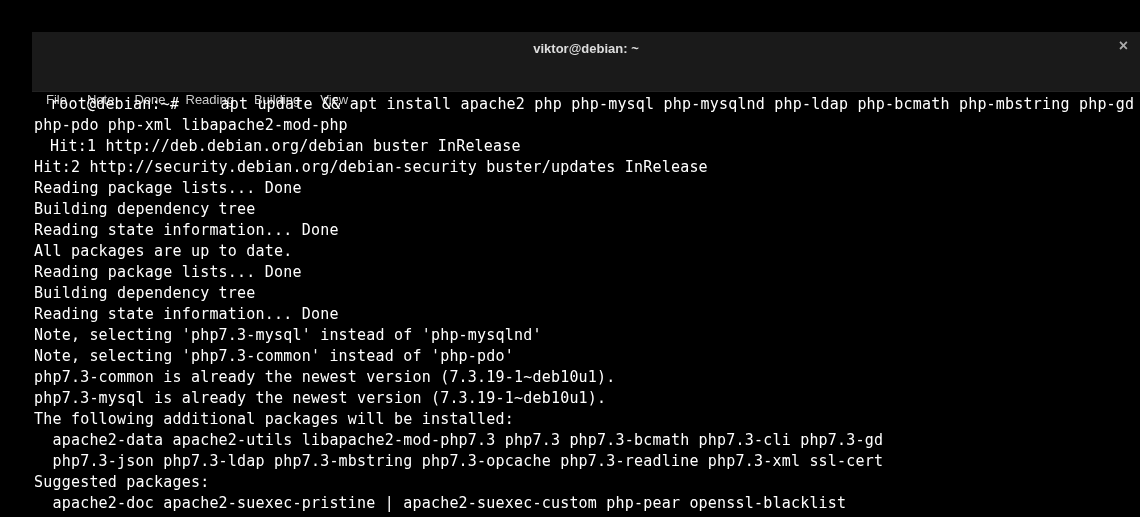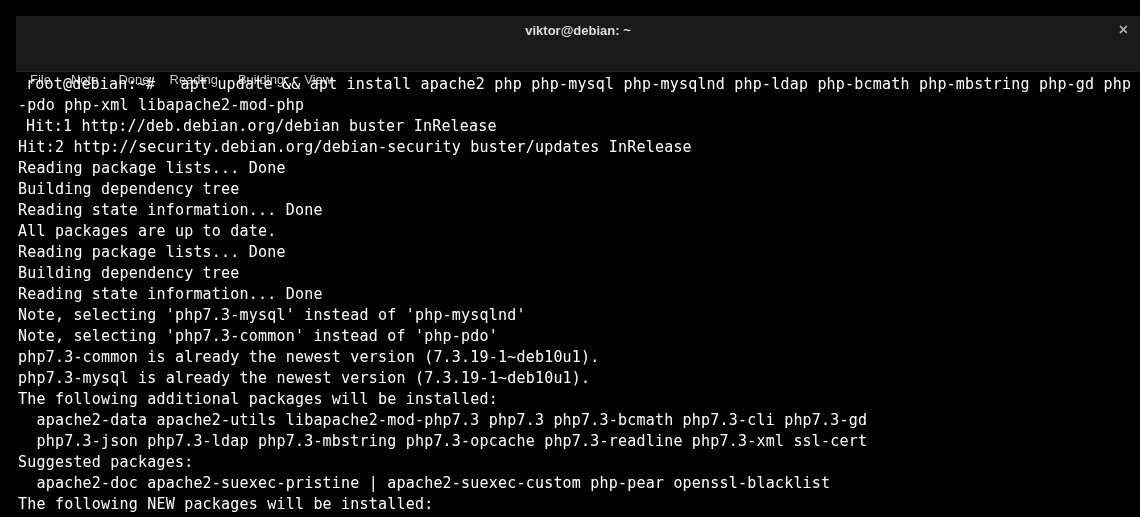--- a/index.html
+++ b/index.html
@@ -1,17 +1,17 @@
 <!DOCTYPE html>
 <html><head>
   <meta charset="utf-8">
   <style>
     * {
       margin: 0;
-      padding: 8px;
+      padding: 16px;
       box-sizing: border-box;
     }
     body {
       background: #000;
       font-family: "DejaVu Sans Mono", "Liberation Mono", Consolas, monospace;
       font-size: 15px;
       color: #fff;
       width: 1140px;
       height: 517px;
       overflow: hidden;

